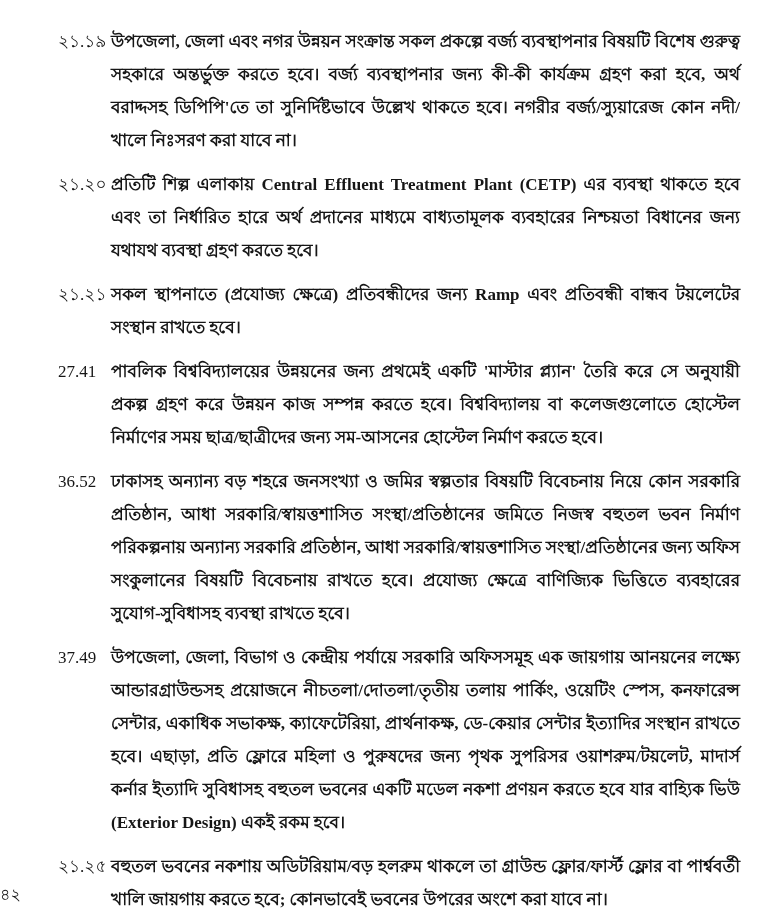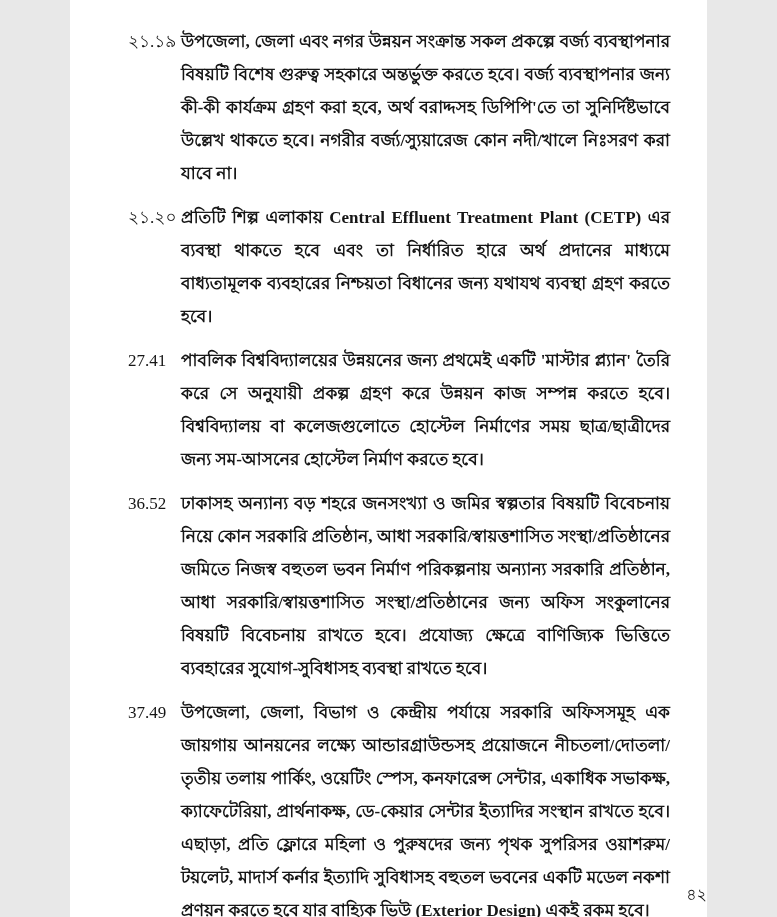--- a/index.html
+++ b/index.html
@@ -2,21 +2,21 @@
 <html lang="bn"><head>
 <meta charset="utf-8">
 <style>
   html, body {
     margin: 0;
     padding: 0;
     background: #e8e8e8;
   }
   .page {
     position: relative;
-    width: 637px;
+    width: 777px;
     height: 917px;
     margin: 0 auto;
     background: #ffffff;
     color: #161616;
     font-family: "Liberation Serif", "DejaVu Serif", serif;
     box-sizing: border-box;
     padding: 25px 37px 0 58px;
     overflow: hidden;
   }
   .para {
@@ -35,52 +35,60 @@
   .para-text {
     flex: 1 1 auto;
     text-align: justify;
     font-weight: bold;
   }
   .page-number {
     position: absolute;
     left: 0;
     right: 0;
     bottom: 12px;
-    text-align: right;
+    text-align: left;
     font-size: 16px;
     line-height: 20px;
   }
 </style>
 </head>
 <body>
 
 <div class="page">
 
   <div class="para">
     <div class="para-num">২১.১৯</div>
     <div class="para-text">উপজেলা, জেলা এবং নগর উন্নয়ন সংক্রান্ত সকল প্রকল্পে বর্জ্য ব্যবস্থাপনার বিষয়টি বিশেষ গুরুত্ব সহকারে অন্তর্ভুক্ত করতে হবে। বর্জ্য ব্যবস্থাপনার জন্য কী-কী কার্যক্রম গ্রহণ করা হবে, অর্থ বরাদ্দসহ ডিপিপি'তে তা সুনির্দিষ্টভাবে উল্লেখ থাকতে হবে। নগরীর বর্জ্য/স্যুয়ারেজ কোন নদী/খালে নিঃসরণ করা যাবে না।</div>
   </div>
 
   <div class="para">
     <div class="para-num">২১.২০</div>
     <div class="para-text">প্রতিটি শিল্প এলাকায় Central Effluent Treatment Plant (CETP) এর ব্যবস্থা থাকতে হবে এবং তা নির্ধারিত হারে অর্থ প্রদানের মাধ্যমে বাধ্যতামূলক ব্যবহারের নিশ্চয়তা বিধানের জন্য যথাযথ ব্যবস্থা গ্রহণ করতে হবে।</div>
   </div>
 
+  <div class="para">
+    <div class="para-num">২১.২১</div>
+    <div class="para-text">সকল স্থাপনাতে (প্রযোজ্য ক্ষেত্রে) প্রতিবন্ধীদের জন্য Ramp এবং প্রতিবন্ধী বান্ধব টয়লেটের সংস্থান রাখতে হবে।</div>
+  </div>
 
   <div class="para">
     <div class="para-num">27.41</div>
     <div class="para-text">পাবলিক বিশ্ববিদ্যালয়ের উন্নয়নের জন্য প্রথমেই একটি 'মাস্টার প্ল্যান' তৈরি করে সে অনুযায়ী প্রকল্প গ্রহণ করে উন্নয়ন কাজ সম্পন্ন করতে হবে। বিশ্ববিদ্যালয় বা কলেজগুলোতে হোস্টেল নির্মাণের সময় ছাত্র/ছাত্রীদের জন্য সম-আসনের হোস্টেল নির্মাণ করতে হবে।</div>
   </div>
 
   <div class="para">
     <div class="para-num">36.52</div>
     <div class="para-text">ঢাকাসহ অন্যান্য বড় শহরে জনসংখ্যা ও জমির স্বল্পতার বিষয়টি বিবেচনায় নিয়ে কোন সরকারি প্রতিষ্ঠান, আধা সরকারি/স্বায়ত্তশাসিত সংস্থা/প্রতিষ্ঠানের জমিতে নিজস্ব বহুতল ভবন নির্মাণ পরিকল্পনায় অন্যান্য সরকারি প্রতিষ্ঠান, আধা সরকারি/স্বায়ত্তশাসিত সংস্থা/প্রতিষ্ঠানের জন্য অফিস সংকুলানের বিষয়টি বিবেচনায় রাখতে হবে। প্রযোজ্য ক্ষেত্রে বাণিজ্যিক ভিত্তিতে ব্যবহারের সুযোগ-সুবিধাসহ ব্যবস্থা রাখতে হবে।</div>
   </div>
 
   <div class="para">
     <div class="para-num">37.49</div>
     <div class="para-text">উপজেলা, জেলা, বিভাগ ও কেন্দ্রীয় পর্যায়ে সরকারি অফিসসমূহ এক জায়গায় আনয়নের লক্ষ্যে আন্ডারগ্রাউন্ডসহ প্রয়োজনে নীচতলা/দোতলা/তৃতীয় তলায় পার্কিং, ওয়েটিং স্পেস, কনফারেন্স সেন্টার, একাধিক সভাকক্ষ, ক্যাফেটেরিয়া, প্রার্থনাকক্ষ, ডে-কেয়ার সেন্টার ইত্যাদির সংস্থান রাখতে হবে। এছাড়া, প্রতি ফ্লোরে মহিলা ও পুরুষদের জন্য পৃথক সুপরিসর ওয়াশরুম/টয়লেট, মাদার্স কর্নার ইত্যাদি সুবিধাসহ বহুতল ভবনের একটি মডেল নকশা প্রণয়ন করতে হবে যার বাহ্যিক ভিউ (Exterior Design) একই রকম হবে।</div>
   </div>
 
+  <div class="para">
+    <div class="para-num">২১.২৫</div>
+    <div class="para-text">বহুতল ভবনের নকশায় অডিটরিয়াম/বড় হলরুম থাকলে তা গ্রাউন্ড ফ্লোর/ফার্স্ট ফ্লোর বা পার্শ্ববর্তী খালি জায়গায় করতে হবে; কোনভাবেই ভবনের উপরের অংশে করা যাবে না।</div>
+  </div>
 
   <div class="page-number">৪২</div>
 
 </div>
 
 </body></html>

